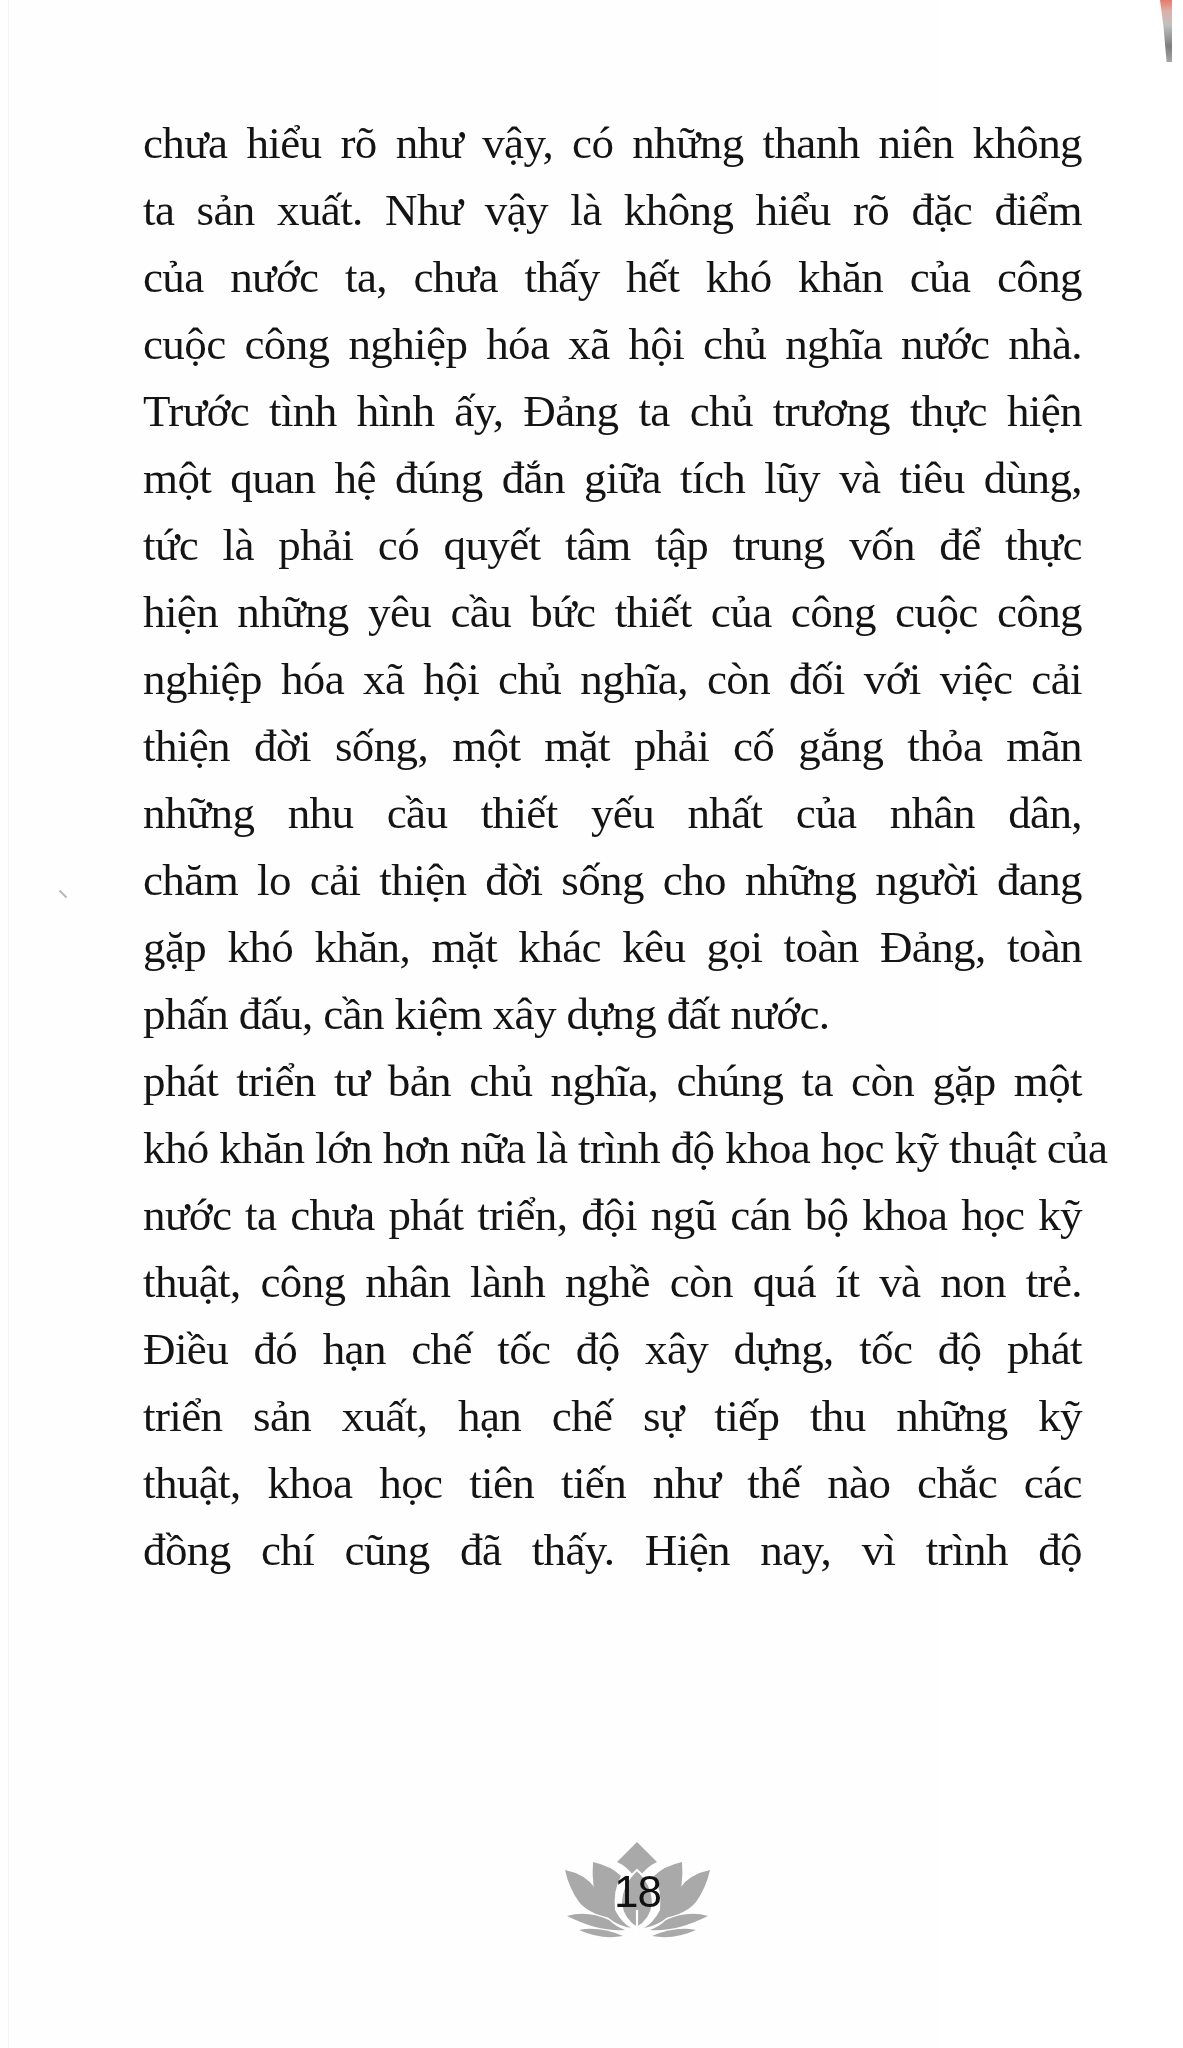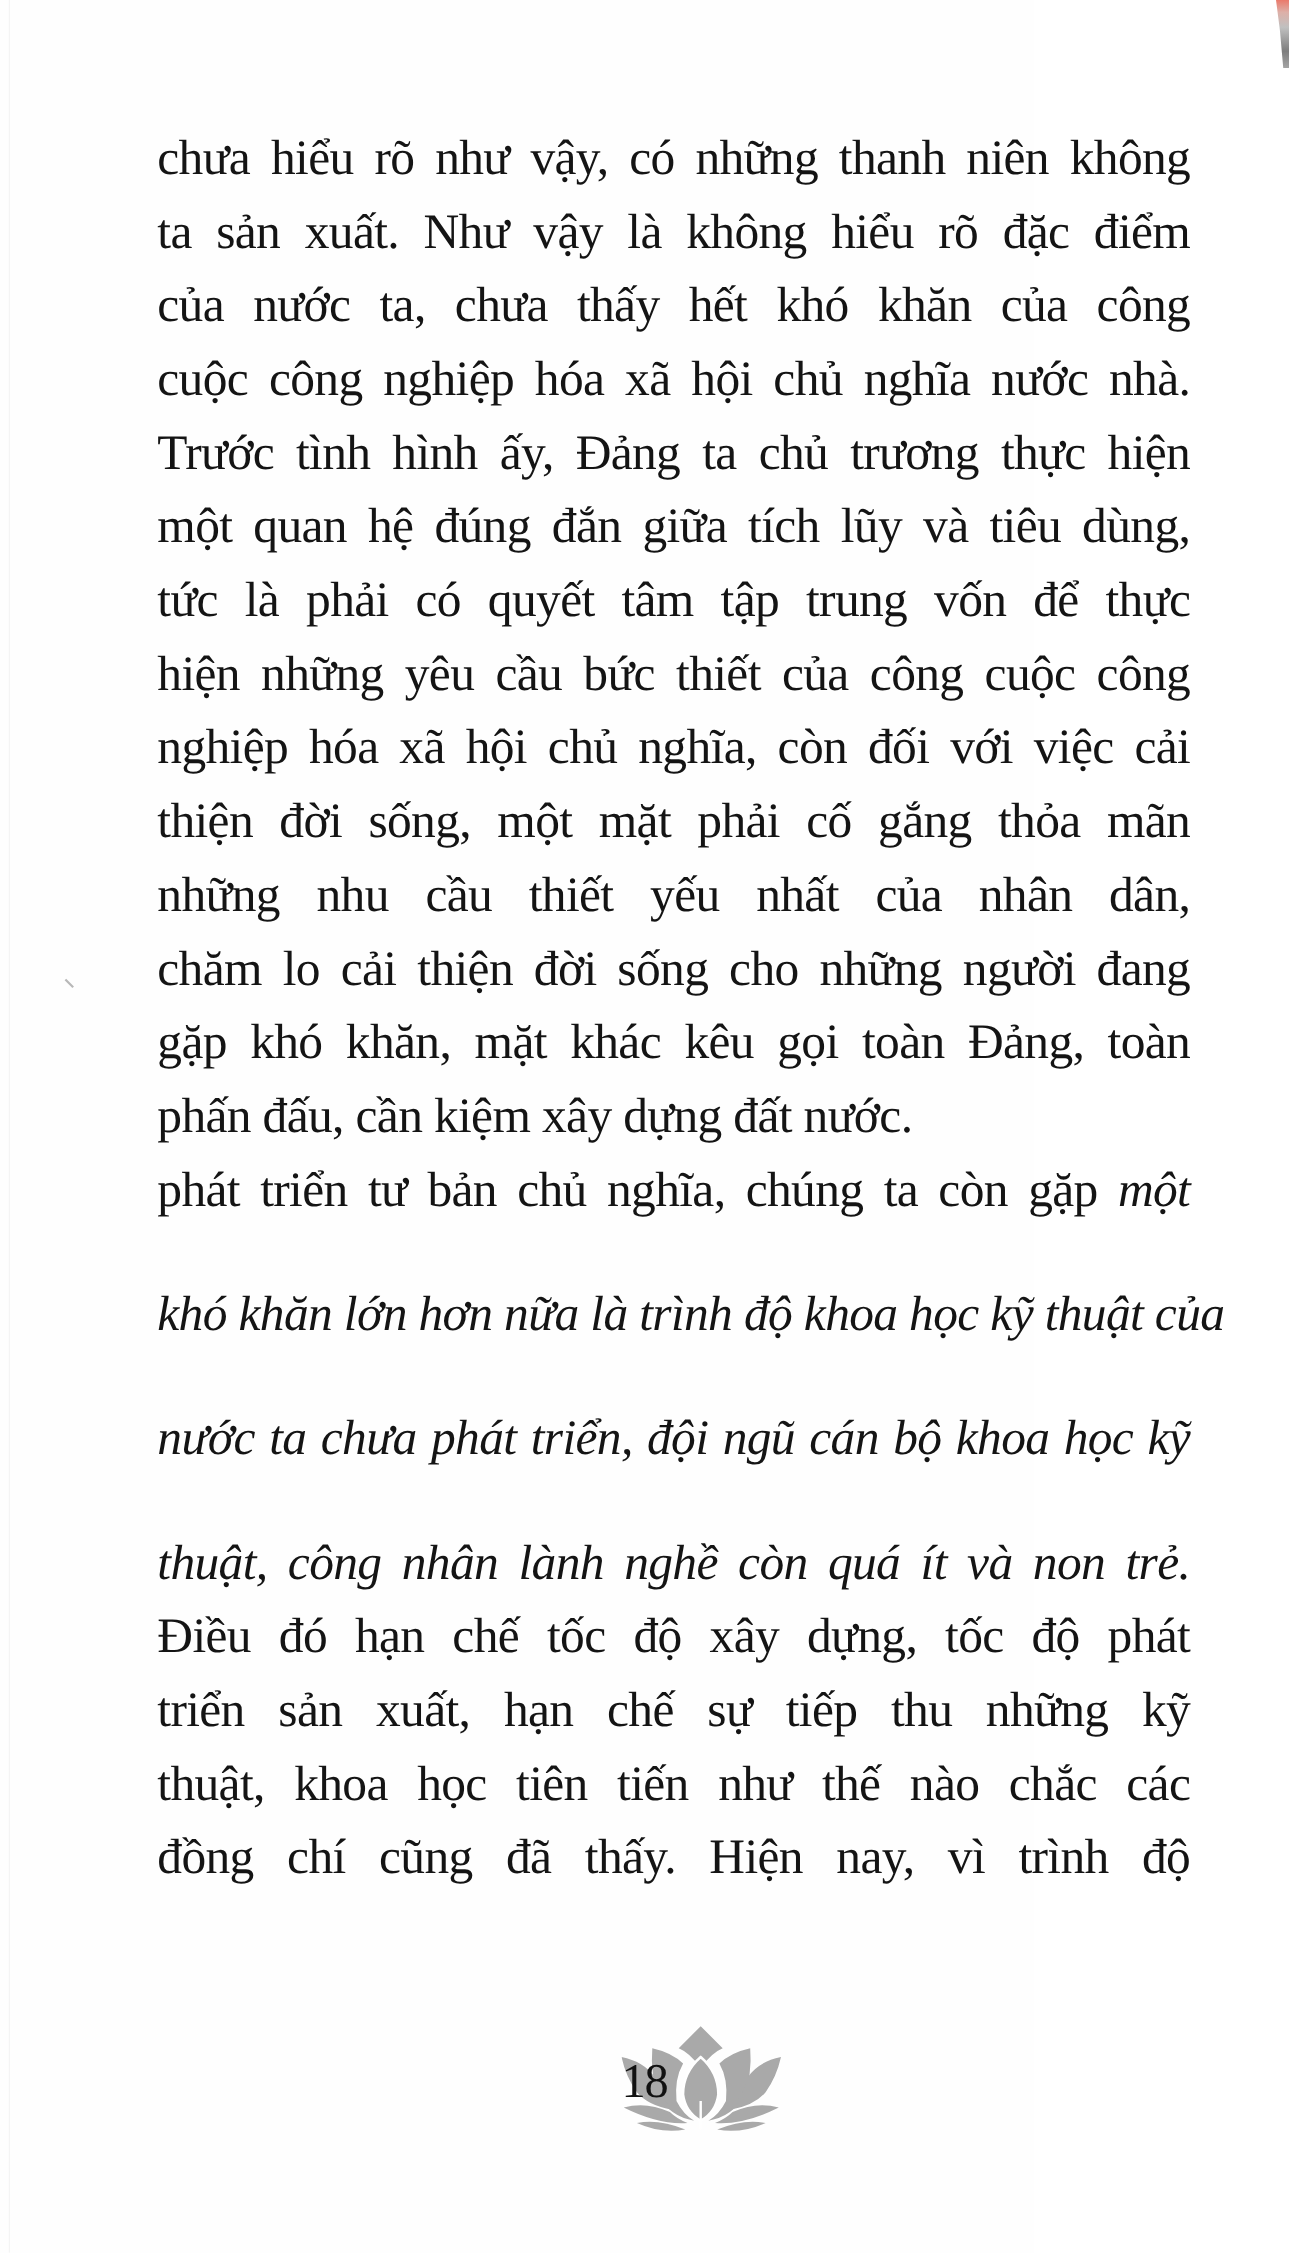--- a/index.html
+++ b/index.html
@@ -68,42 +68,40 @@
     overflow: visible;
     letter-spacing: -0.6px;
   }
   .line.last {
     text-align-last: left;
   }
   .line.indent {
     padding-left: 105px;
   }
   .it {
-    font-style: italic;
-    margin-top: 46px;
   }
   .folio {
     position: absolute;
     left: 565px;
     top: 1840px;
     width: 145px;
     height: 102px;
   }
   .folio svg {
     position: absolute;
     left: 0;
     top: 0;
   }
   .folio-number {
     position: absolute;
     left: 0;
     top: 30px;
     width: 145px;
-    text-align: left;
-    font-family: Liberation Serif, serif;
+    text-align: center;
+    font-family: Liberation Sans, sans-serif;
     font-size: 44px;
     line-height: 44px;
     color: #111111;
     letter-spacing: -1px;
   }
 </style>
 </head>
 <body>
 
 <div class="page">

